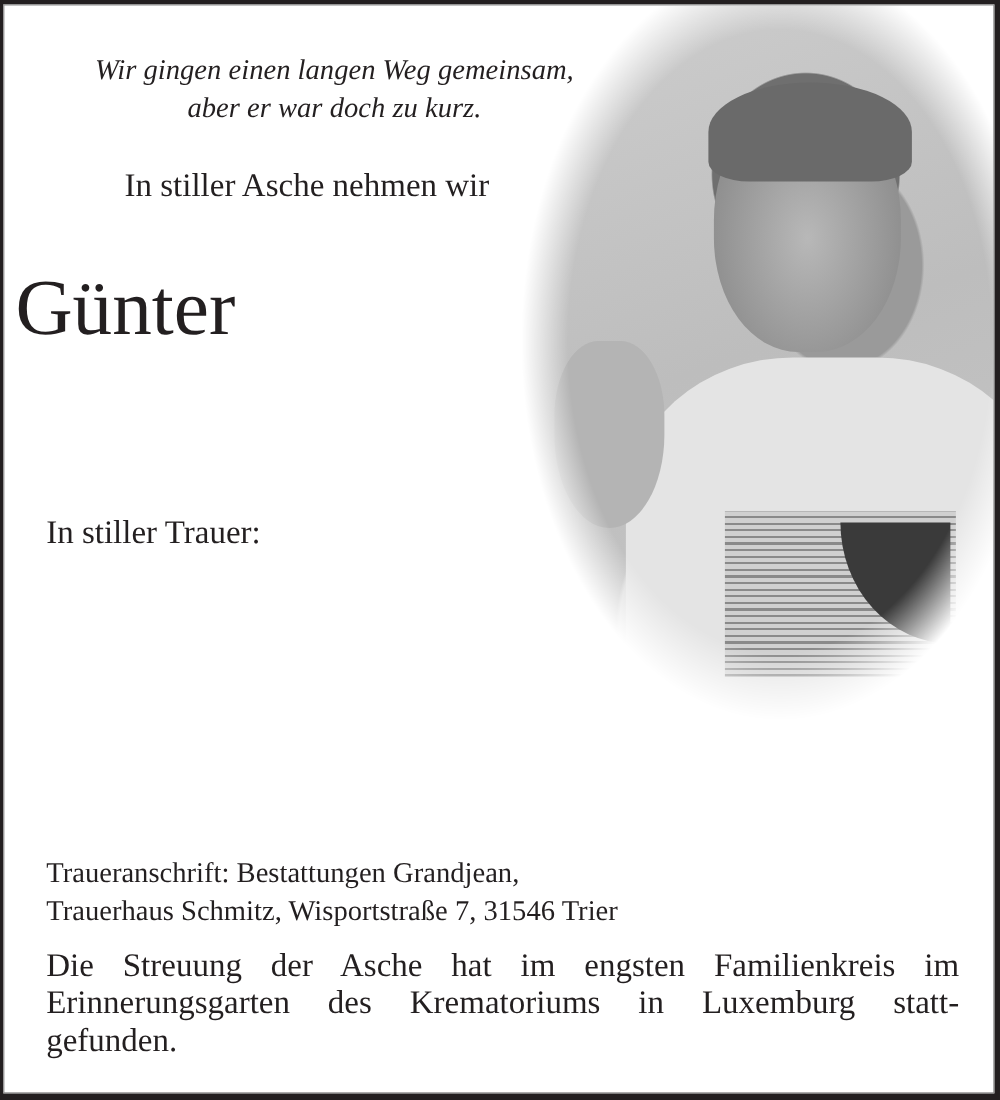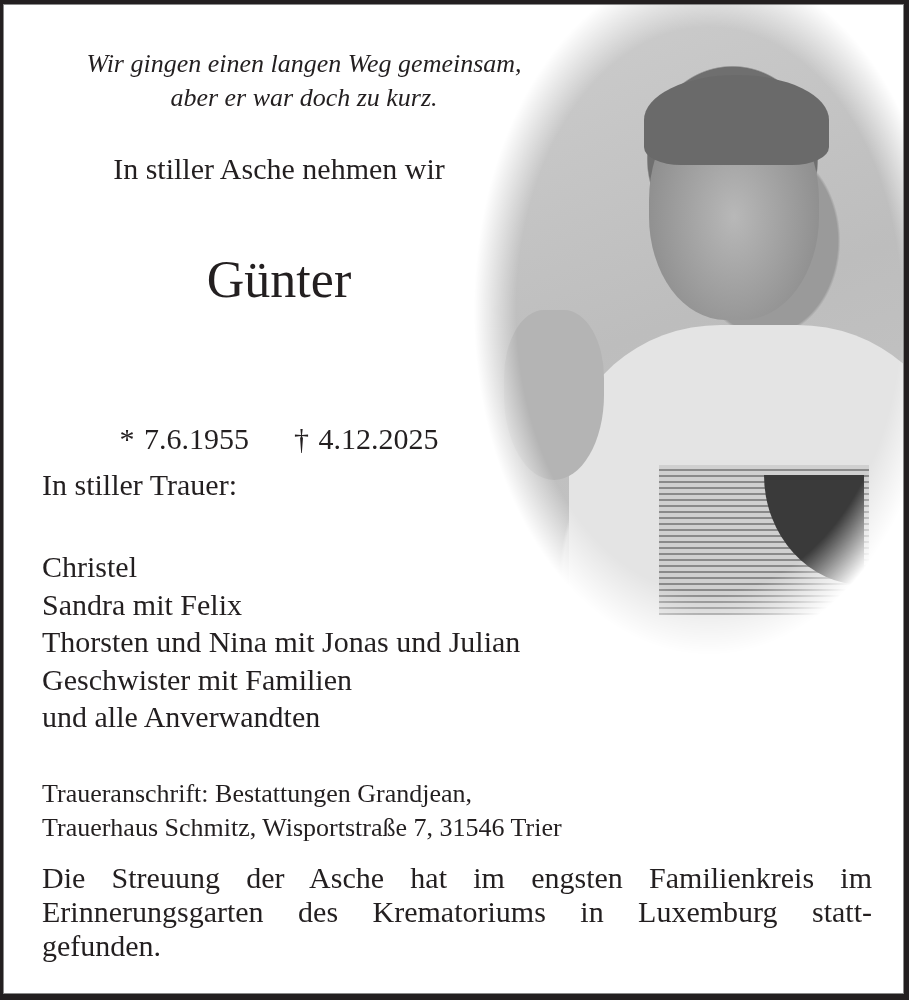--- a/index.html
+++ b/index.html
@@ -48,22 +48,22 @@
   .text { position:absolute; }
   .motto {
     left:10px; top:42px; width:580px; text-align:center;
     font-style:italic; font-size:26px; line-height:34px;
   }
   .intro {
     left:10px; top:144px; width:530px; text-align:center;
     font-size:30px; line-height:40px;
   }
   .name {
-    left:10px; top:233px; width:530px; text-align:center;
-    font-size:52px; line-height:84px;
+    left:10px; top:233px; width:530px; text-align:left;
+    font-size:72px; line-height:84px;
   }
   .dates {
     left:10px; top:414px; width:530px; text-align:center;
     font-size:30px; line-height:40px; word-spacing:2px;
   }
   .dates .gap { display:inline-block; width:26px; }
   .mourn-label {
     left:38px; top:460px; font-size:30px; line-height:40px;
   }
   .mourners {
@@ -97,37 +97,23 @@
   </div>
 
   <div class="text intro">
     <div>In stiller Asche nehmen wir</div>
   </div>
 
   <div class="text name">
     <div>Günter</div>
   </div>
 
-  <div class="text dates">
-    <span>*</span>
-    <span>7.6.1955</span>
-    <span class="gap"></span>
-    <span>†</span>
-    <span>4.12.2025</span>
-  </div>
 
   <div class="text mourn-label">In stiller Trauer:</div>
 
-  <div class="text mourners">
-    <div>Christel</div>
-    <div>Sandra mit Felix</div>
-    <div>Thorsten und Nina mit Jonas und Julian</div>
-    <div>Geschwister mit Familien</div>
-    <div>und alle Anverwandten</div>
-  </div>
 
   <div class="text address">
     <div>Traueranschrift: Bestattungen Grandjean,</div>
     <div>Trauerhaus Schmitz, Wisportstraße 7, 31546 Trier</div>
   </div>
 
   <div class="text note">
     <div style="text-align:justify;text-align-last:justify;">Die Streuung der Asche hat im engsten Familienkreis im</div>
     <div style="text-align:justify;text-align-last:justify;">Erinnerungsgarten des Krematoriums in Luxemburg statt-</div>
     <div>gefunden.</div>

